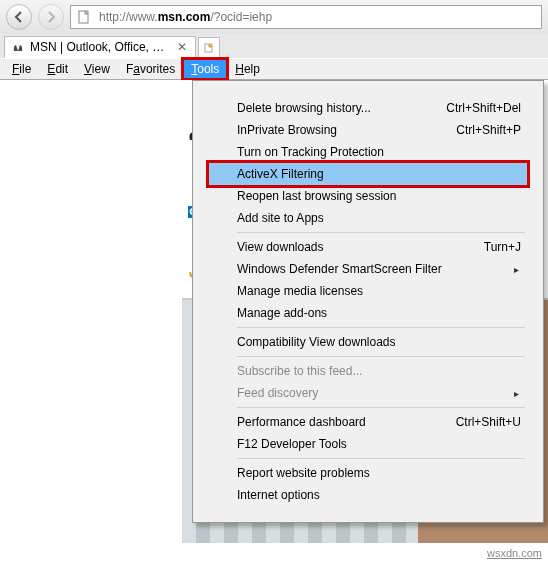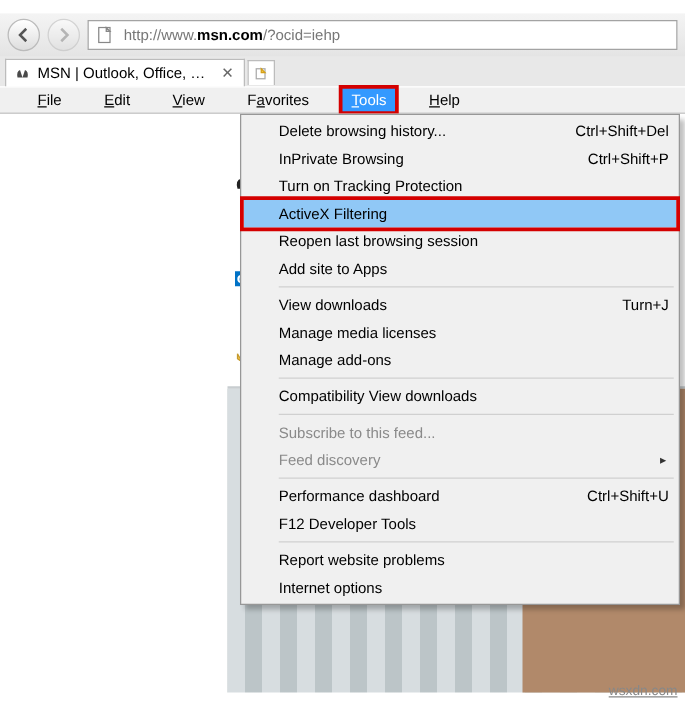--- a/index.html
+++ b/index.html
@@ -1,55 +1,55 @@
 <!DOCTYPE html>
 <html><head>
 <meta charset="utf-8">
 <style>
   * { box-sizing: border-box; margin: 0; padding: 0; font-family: "Segoe UI", Tahoma, sans-serif; font-size: 12px; }
   body { width: 548px; height: 563px; background: #fff; position: relative; overflow: hidden; color: #000; }
 
   .chrome { background: #e8e8e8; border-bottom: 1px solid #aaa; }
-  .nav-row { display: flex; align-items: center; padding: 4px 6px; gap: 6px; background: linear-gradient(#f4f4f4,#e4e4e4); margin-top: 11px; }
+  .nav-row { display: flex; align-items: center; padding: 4px 6px; gap: 6px; background: linear-gradient(#f4f4f4,#e4e4e4); }
   .nav-btn { width: 26px; height: 26px; border: 1px solid #bbb; border-radius: 50%; background: linear-gradient(#fff,#ddd); display: flex; align-items: center; justify-content: center; color: #555; }
   .nav-btn.disabled { opacity: .55; }
   .addr-wrap { flex: 1; display: flex; align-items: center; background: #fff; border: 1px solid #a3a3a3; height: 24px; }
   .page-icon { width: 18px; height: 18px; margin: 0 4px; display: flex; align-items: center; justify-content: center; color: #555; }
   .addr { flex: 1; padding: 0 2px; color: #777; white-space: nowrap; overflow: hidden; }
   .addr b { color: #000; font-weight: 600; }
 
   .tab-row { display: flex; align-items: center; padding: 2px 4px 0 4px; background: #e8e8e8; gap: 2px; }
   .tab { display: flex; align-items: center; gap: 5px; background: #fff; border: 1px solid #bcbcbc; border-bottom: none; padding: 3px 6px 4px 6px; max-width: 200px; }
   .favicon { width: 14px; height: 14px; display: flex; align-items: center; justify-content: center; }
   .tab-title { white-space: nowrap; overflow: hidden; text-overflow: ellipsis; max-width: 140px; }
   .tab-close { color: #666; padding: 0 2px; }
   .newtab { width: 22px; height: 20px; background: #fff; border: 1px solid #bcbcbc; border-bottom: none; display:flex;align-items:center;justify-content:center; }
 
   .menubar { display: flex; background: #f0f0f0; border-top: 1px solid #fff; padding: 0 4px; }
-  .menu-item { padding: 3px 8px; cursor: default; position: relative; margin-left: 18px; }
+  .menu-item { padding: 3px 8px; cursor: default; position: relative; }
   .menu-item u { text-decoration: underline; }
   .menu-tools { outline: 3px solid #d40000; outline-offset: -1px; }
   .menu-active { background: #3399ff; color: #fff; }
 
   .content { position: relative; width: 100%; height: calc(100% - 100px); background: #fff; }
   .page-bg { position:absolute; inset:0; }
   .sidebar-ico { position:absolute; left:186px; width:20px; height:20px; display:flex;align-items:center;justify-content:center; }
   .butterfly { top:45px; color:#000; }
   .outlook { top:122px; color:#0078d7; }
   .banana { top:186px; color:#d4a017; }
   .photo { position:absolute; left:182px; top:218px; right:0; bottom:0;
            background:
              repeating-linear-gradient(90deg, #d7dde0 0 14px, #bcc5c8 14px 28px);
            border-top:2px solid #c8cdd0; }
   .photo::after { content:""; position:absolute; right:0; top:0; width:130px; height:100%;
                   background:#b1896a; }
 
   .dropdown { position: absolute; left: 192px; top: 0; width: 352px;
               background: #f0f0f0; border: 1px solid #979797; box-shadow: 4px 4px 4px rgba(0,0,0,.25);
-              padding: 2px; }
+              padding: 16px; }
   .dd-item { display: flex; align-items: center; padding: 4px 6px 4px 28px; position: relative; white-space: nowrap; }
   .dd-item .shortcut { margin-left: auto; color: #000; }
   .dd-item.disabled { color: #8a8a8a; }
   .dd-item.has-sub::after { content: "▸"; position: absolute; right: 8px; font-size: 10px; color:#333; }
   .dd-sep { height: 1px; background: #d0d0d0; margin: 3px 2px 3px 28px; }
   .dd-highlight { background: #90c8f6; outline: 3px solid #d40000; outline-offset: 0; }
 
   .watermark { position:absolute; right:6px; bottom:4px; color:#888; font-size:11px;text-decoration:underline; }
   .brand { position:absolute; left:265px; top:286px; font-size:20px; font-weight:700; color:#6bb0b5; letter-spacing:1px; opacity:.6; pointer-events:none;}
 </style>
@@ -149,20 +149,23 @@
         <span>Reopen last browsing session</span>
       </div>
     <div class="dd-item">
         <span>Add site to Apps</span>
       </div>
     <div class="dd-sep"></div>
     <div class="dd-item">
         <span>View downloads</span>
         <span class="shortcut">Turn+J</span>
       </div>
+    <div class="dd-item has-sub">
+        <span>Windows Defender SmartScreen Filter</span>
+      </div>
     <div class="dd-item">
         <span>Manage media licenses</span>
       </div>
     <div class="dd-item">
         <span>Manage add-ons</span>
       </div>
     <div class="dd-sep"></div>
     <div class="dd-item">
         <span>Compatibility View downloads</span>
       </div>

